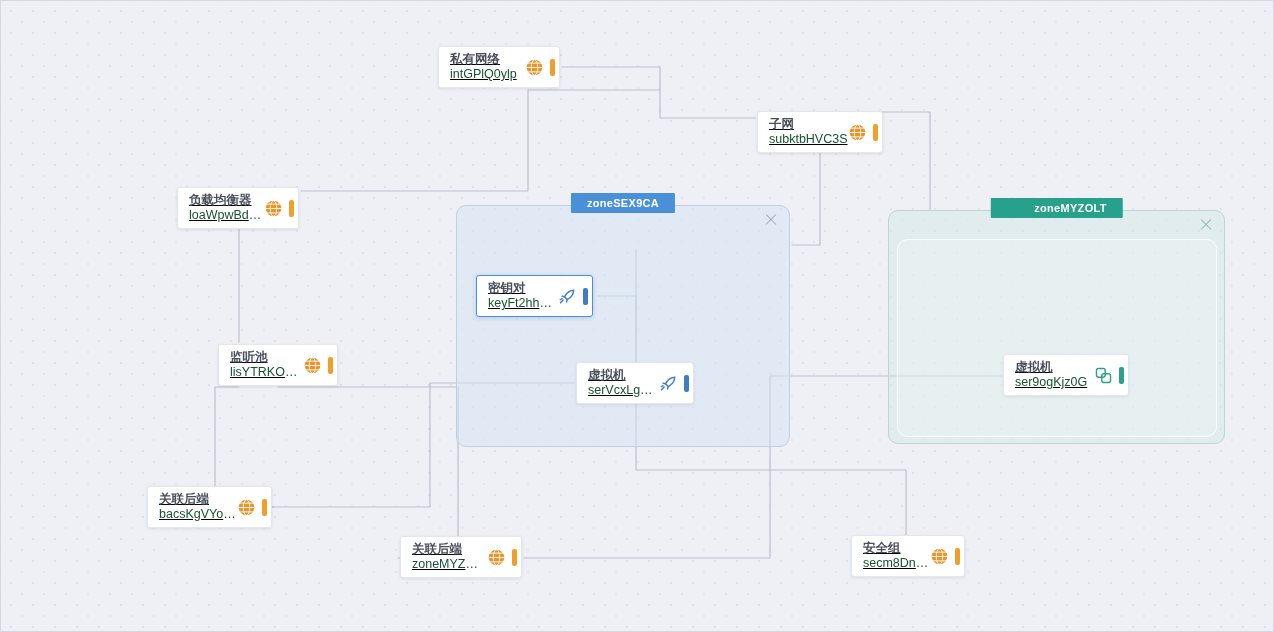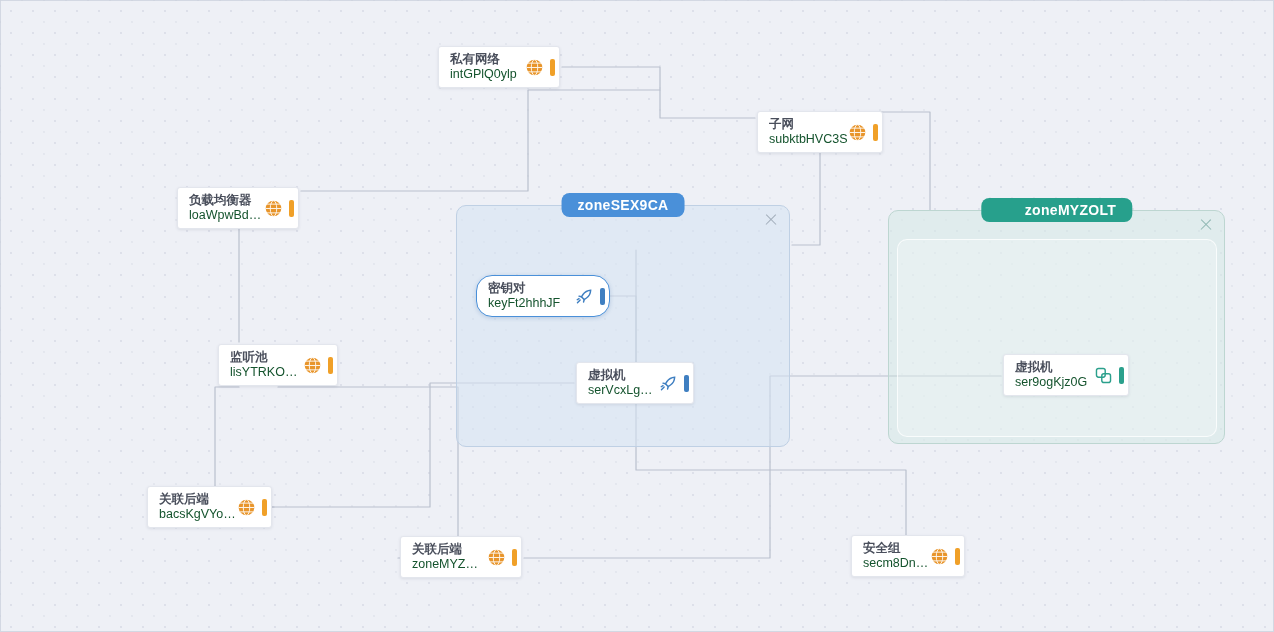--- a/index.html
+++ b/index.html
@@ -34,22 +34,22 @@
   }
   .zone.blue{background:rgba(214,228,243,.55);border-color:#bfd0e4;}
   .zone.teal{background:rgba(214,234,230,.55);border-color:#bdd6d1;}
   .zone-inner{
     position:absolute;border-radius:10px;
     border:1px solid rgba(255,255,255,.75);
     background:rgba(255,255,255,.22);
   }
   .zone-title{
     position:absolute;top:-13px;left:50%;transform:translateX(-50%);
-    padding:4px 16px;border-radius:8px;
-    font-size:14px;font-weight:bold;color:#ffffff;
+    padding:4px 16px;border-radius:1px;
+    font-size:11px;font-weight:bold;color:#ffffff;
     letter-spacing:.3px;white-space:nowrap;
   }
   .zone.blue .zone-title{background:#4a90d9;}
   .zone.teal .zone-title{background:#27a08c;padding-left:44px;}
   .zone-close{
     position:absolute;top:6px;right:10px;width:16px;height:16px;
     opacity:.55;cursor:pointer;
   }
   .zone-close:before,.zone-close:after{
     content:"";position:absolute;left:1px;top:7px;width:14px;height:1.4px;
@@ -59,20 +59,21 @@
   .zone-close:after{transform:rotate(-45deg);}
   .zone.teal .zone-close:before,.zone.teal .zone-close:after{background:#4e8d84;}
 
   
   .node{
     position:absolute;height:42px;box-sizing:border-box;
     background:#ffffff;border:1px solid #e3e6ed;border-radius:3px;
     box-shadow:0 1px 3px rgba(40,50,80,.10);
     display:flex;align-items:center;
     padding:0 0 0 11px;
+    text-decoration:underline;
   }
   .node.selected{
     border:1.6px solid #4a90d9;
     box-shadow:0 1px 4px rgba(40,90,160,.22);
   }
   .node-text{flex:1 1 auto;min-width:0;line-height:1.22;}
   .node-title{
     font-size:12.5px;font-weight:bold;color:#4a4f5c;
     white-space:nowrap;overflow:hidden;
   }
@@ -244,21 +245,21 @@
             <g stroke="#ffffff" stroke-width="1" fill="none" opacity=".92">
               <ellipse cx="10" cy="10" rx="3.4" ry="8.2"></ellipse>
               <line x1="1.8" y1="10" x2="18.2" y2="10"></line>
               <line x1="3.2" y1="5.4" x2="16.8" y2="5.4"></line>
               <line x1="3.2" y1="14.6" x2="16.8" y2="14.6"></line>
             </g>
           </svg>
         </div>
         <div class="port orange"></div>
       </div>
-      <div class="node selected" style="left: 476px; top: 275px; width: 134px; border-radius: 16px;">
+      <div class="node selected" style="left: 476px; top: 275px; width: 117px;">
         <div class="node-text">
           <div class="node-title">密钥对</div>
           <div class="node-sub">keyFt2hhhJF</div>
         </div>
         <div class="node-icon">
           <svg class="glyph" viewBox="0 0 20 20">
             <g fill="none" stroke="#3f7fc1" stroke-width="1.5" stroke-linecap="round">
               <path d="M16.5 3.4c-3.4 .2 -6.3 1.9 -8.1 4.5l-1.6 2.4 2.9 2.9 2.4 -1.6c2.6 -1.8 4.2 -4.7 4.4 -8.2z"></path>
               <path d="M6.8 10.3 4.2 9.6"></path>
               <path d="M9.7 13.2 9 15.8"></path>

